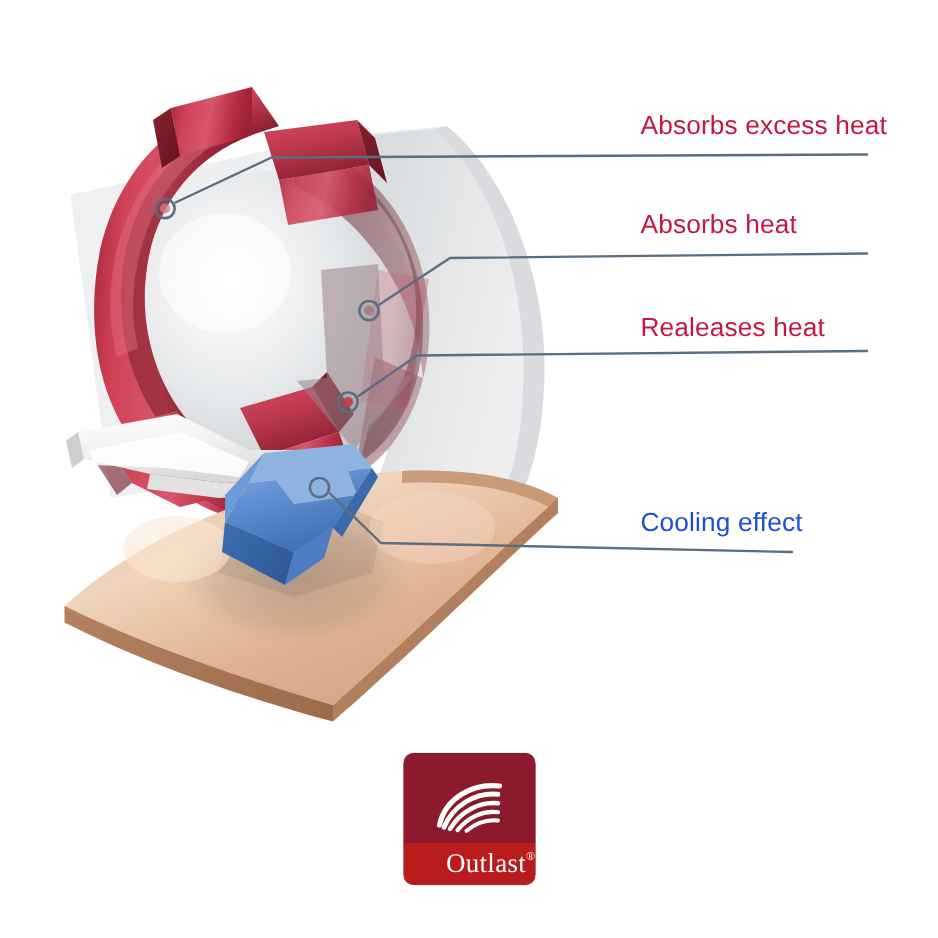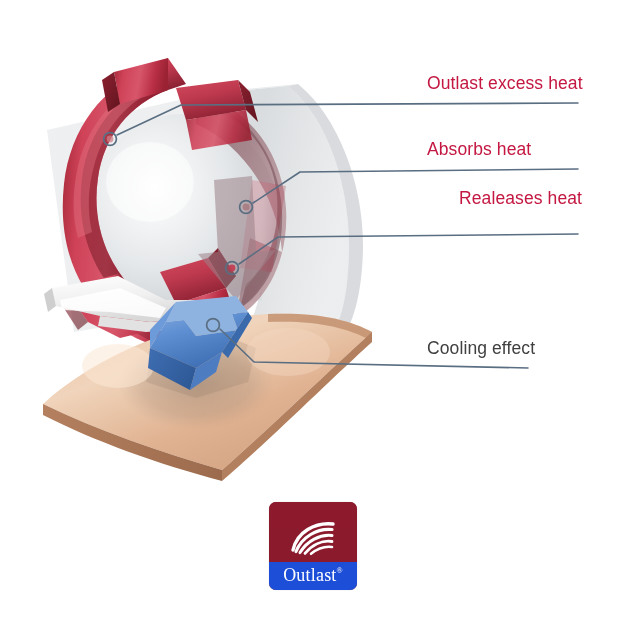--- a/index.html
+++ b/index.html
@@ -23,25 +23,25 @@
   }
   .label {
     position: absolute;
     font-family: "Liberation Sans", sans-serif;
     font-size: 17.5px;
     letter-spacing: 0.1px;
     white-space: nowrap;
     line-height: 1;
   }
   .label.red  { color: #C41741; }
-  .label.blue { color: #404040; }
+  .label.blue { color: #1d4ed8; }
 
   #lbl-absorbs { left: 427px; top: 75px; }
   #lbl-stores  { left: 427px; top: 141px; }
-  #lbl-release { left: 427px; top: 190px; margin-left: 32px; }
+  #lbl-release { left: 427px; top: 210px; }
   #lbl-cooling { left: 427px; top: 340px; }
 
   
   #logo {
     position: absolute;
     left: 269px;
     top: 502px;
     width: 88px;
     height: 88px;
     border-radius: 7px;
@@ -62,24 +62,24 @@
     top: 18px;
     width: 52px;
     height: 36px;
   }
   #logo-bottom {
     position: absolute;
     left: 0;
     top: 60px;
     width: 100%;
     height: 28px;
-    background: #1d4ed8;
+    background: #b91c1c;
     display: flex;
     align-items: center;
-    justify-content: center;
+    justify-content: flex-end;
   }
   #logo-wordmark {
     color: #ffffff;
     font-family: "Liberation Serif", serif;
     font-size: 18px;
     letter-spacing: 0.2px;
     position: relative;
     top: -1px;
   }
   #logo-wordmark .reg {
@@ -304,21 +304,21 @@
       <circle cx="110" cy="139" r="3.4" fill="#cf7f88" opacity="0.75"></circle>
       <circle cx="246" cy="207" r="6.4" fill="none" stroke="#5A6E82" stroke-width="1.7"></circle>
       <circle cx="246" cy="207" r="3.4" fill="#a4757c" opacity="0.8"></circle>
       <circle cx="232" cy="268" r="6.4" fill="none" stroke="#5A6E82" stroke-width="1.7"></circle>
       <circle cx="232" cy="268" r="3.4" fill="#c23a50" opacity="0.9"></circle>
       <circle cx="213" cy="325" r="6.4" fill="none" stroke="#5A6E82" stroke-width="1.7"></circle>
       <circle cx="213" cy="325" r="3.4" fill="#8fb3e0" opacity="0.9"></circle>
     </g>
   </svg>
 
-  <div class="label red" id="lbl-absorbs">Outlast excess heat</div>
+  <div class="label red" id="lbl-absorbs">Absorbs excess heat</div>
 
   <div class="label red" id="lbl-stores">Absorbs heat</div>
 
   <div class="label red" id="lbl-release">Realeases heat</div>
 
   <div class="label blue" id="lbl-cooling">Cooling effect</div>
 
   <div id="logo">
     <div id="logo-top"></div>
     <svg id="logo-swoosh" viewBox="0 0 52 36">

